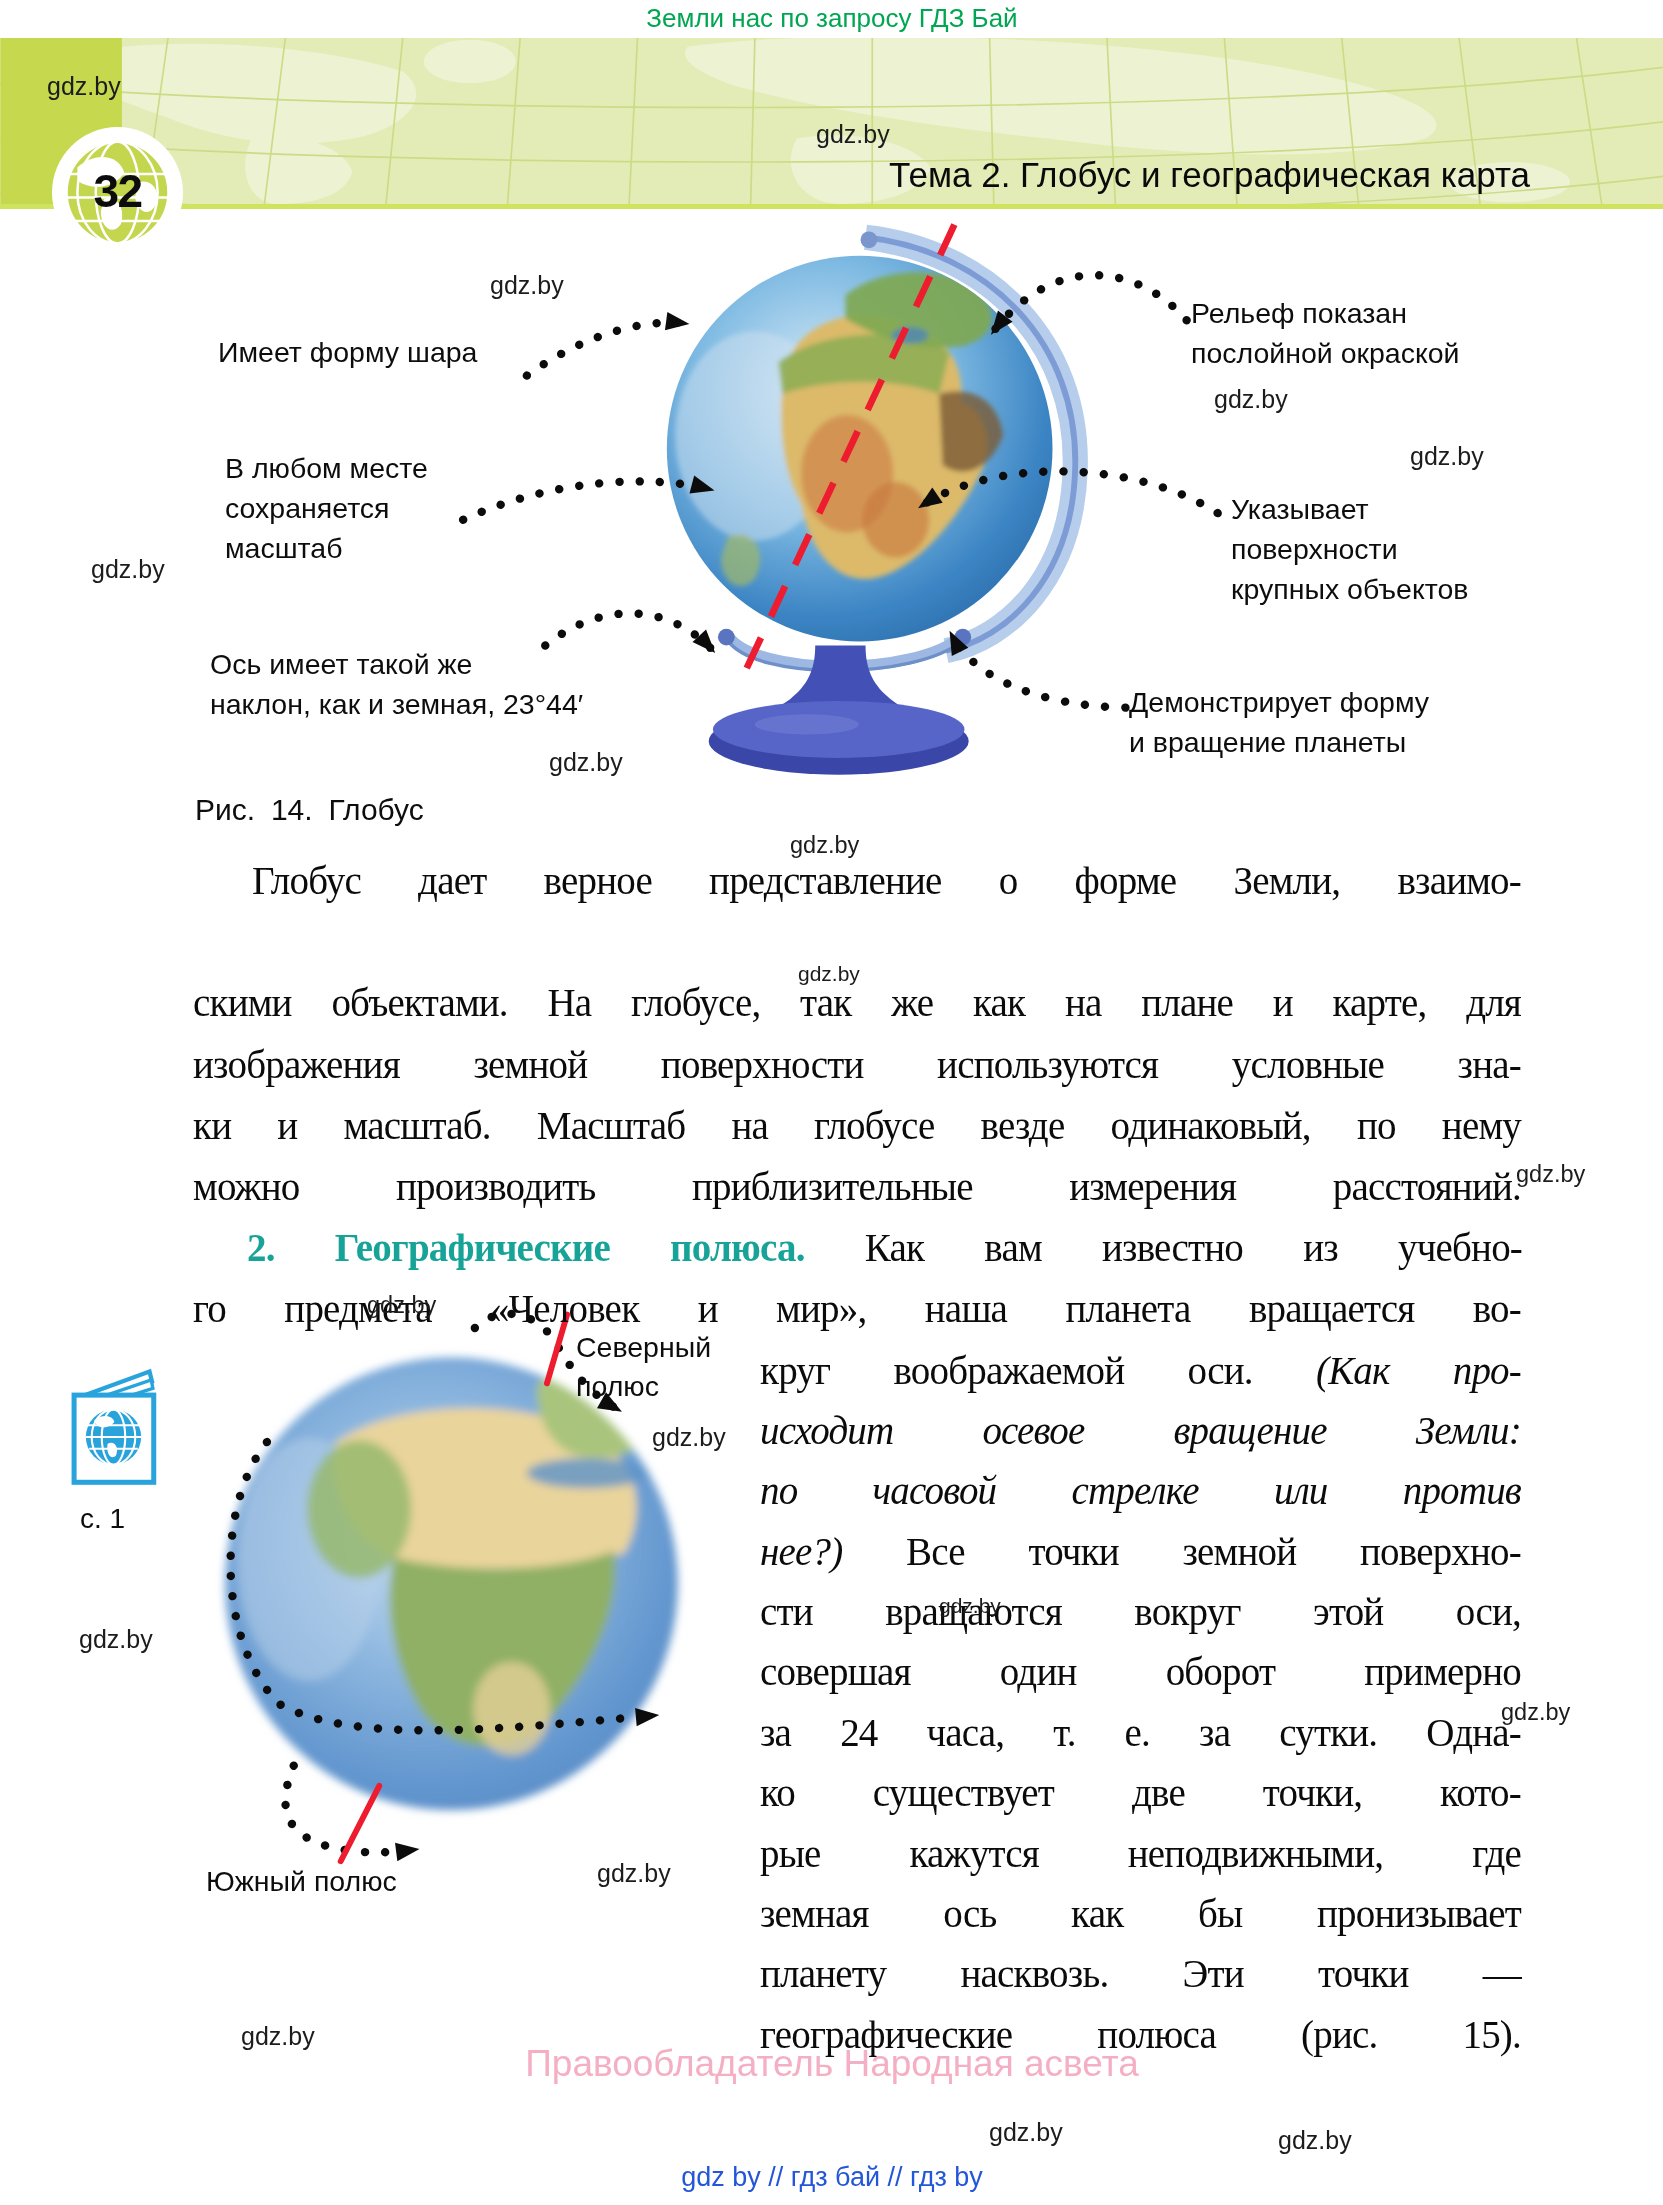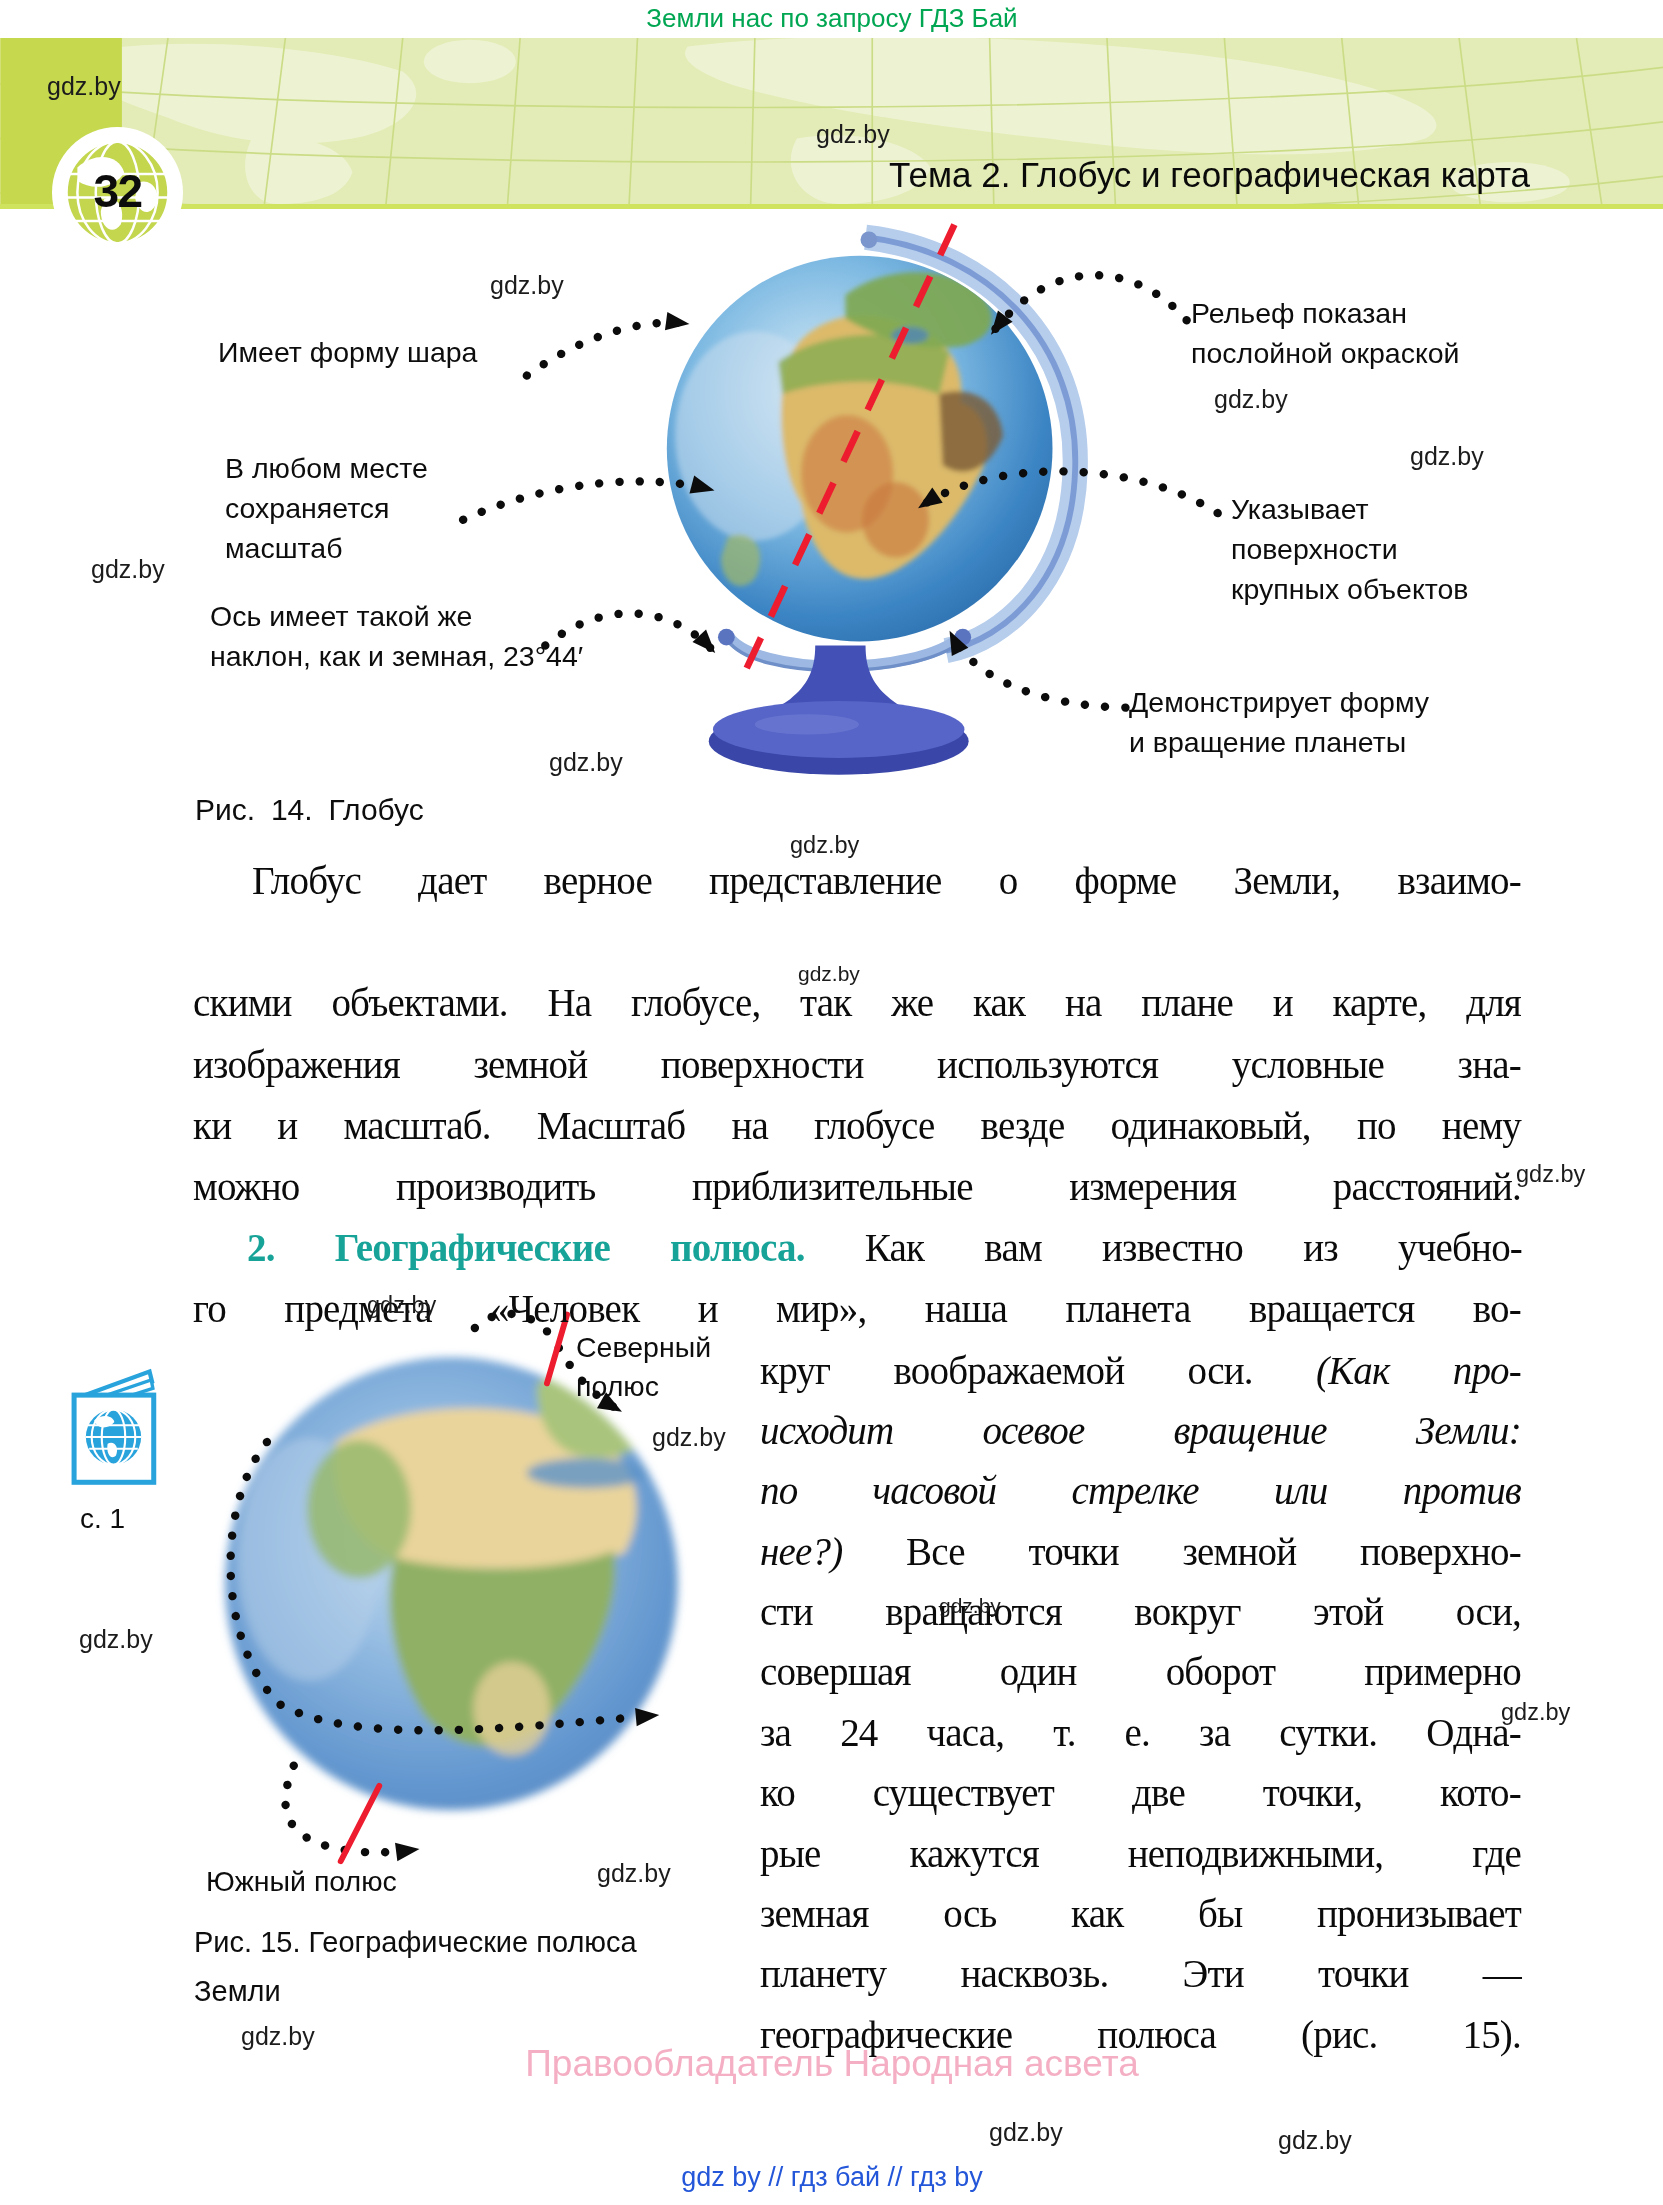--- a/index.html
+++ b/index.html
@@ -200,21 +200,21 @@
   </svg>
 
   <div class="abs fig-label" style="left:218px;top:332px;width:319px">
     <div>Имеет форму шара</div>
   </div>
   <div class="abs fig-label" style="left:225px;top:448px;width:319px">
     <div>В любом месте</div>
     <div>сохраняется</div>
     <div>масштаб</div>
   </div>
-  <div class="abs fig-label" style="left:210px;top:596px;width:470px">
+  <div class="abs fig-label" style="left:210px;top:644px;width:470px">
     <div>Ось имеет такой же</div>
     <div>наклон, как и земная, 23°44′</div>
   </div>
   <div class="abs fig-label" style="left:1191px;top:293px;width:361px">
     <div>Рельеф показан</div>
     <div>послойной окраской</div>
   </div>
   <div class="abs fig-label" style="left:1231px;top:489px;width:352px">
     <div>Указывает</div>
     <div>поверхности</div>
@@ -249,24 +249,20 @@
   <div class="abs bline rline" style="top:1825px"><span>рые кажутся неподвижными, где</span></div>
   <div class="abs bline rline" style="top:1885px"><span>земная ось как бы пронизывает</span></div>
   <div class="abs bline rline" style="top:1945px"><span>планету насквозь. Эти точки —</span></div>
   <div class="abs bline rline" style="top:2006px"><span>географические полюса (рис. 15).</span></div>
 
   <div class="abs fig-label" style="left:576px;top:1328px;line-height:39px">
     <div>Северный</div>
     <div>полюс</div>
   </div>
   <div class="abs fig-label" style="left:206px;top:1861px">Южный полюс</div>
-  <div id="cap15" class="abs">
-    <div>Рис. 15. Географические полюса</div>
-    <div>Земли</div>
-  </div>
   <div id="side-page" class="abs">с. 1</div>
 
   <div id="pink-footer" class="abs">Правообладатель Народная асвета</div>
   <div id="blue-footer" class="abs">gdz by  //  гдз бай  //  гдз by</div>
 
   <span class="wm" style="left:47px;top:74px">gdz.by</span>
   <span class="wm" style="left:816px;top:122px">gdz.by</span>
   <span class="wm" style="left:490px;top:273px">gdz.by</span>
   <span class="wm" style="left:1214px;top:387px">gdz.by</span>
   <span class="wm" style="left:1410px;top:444px">gdz.by</span>

